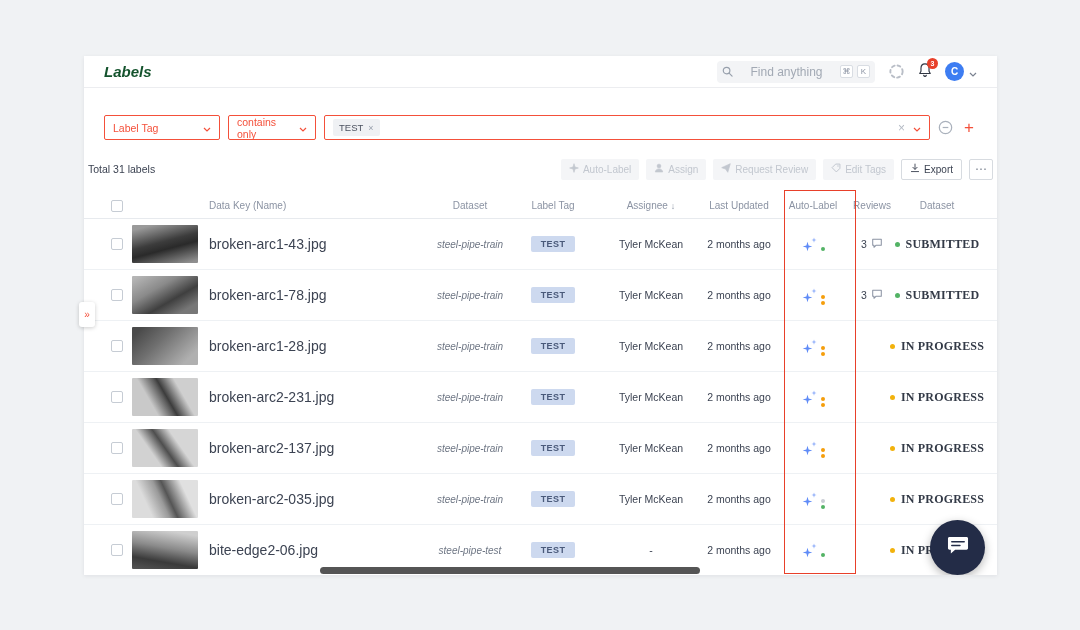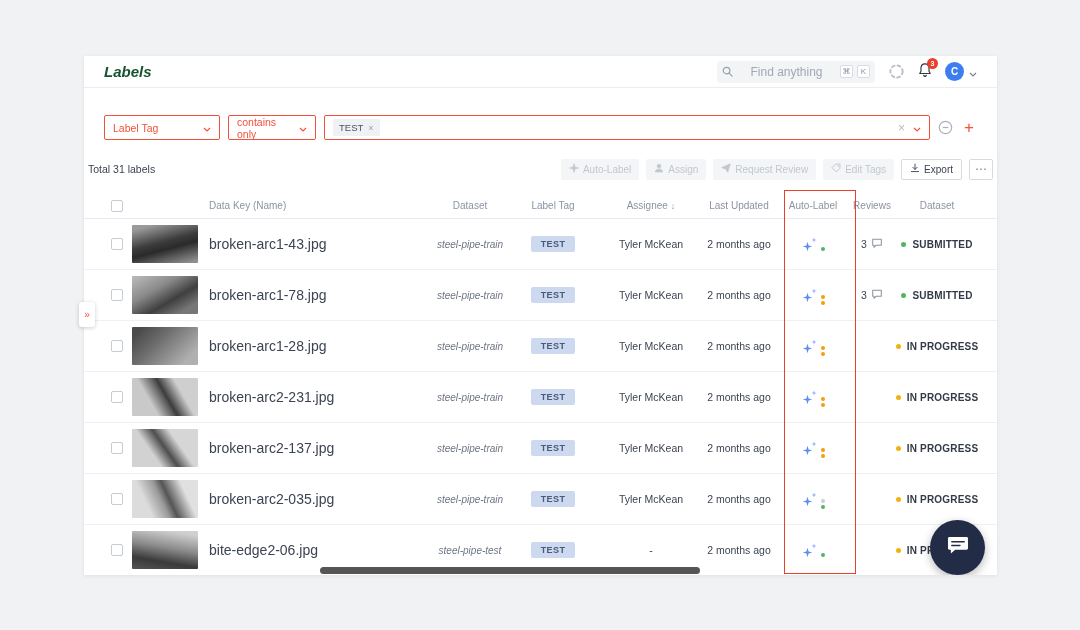--- a/index.html
+++ b/index.html
@@ -81,21 +81,21 @@
   .aldot{width:4px;height:4px;border-radius:2px;display:block;}
   .aldot.g{background:var(--green);}
   .aldot.o{background:var(--orange);}
   .aldot.gr{background:#c9cdd4;}
   
   .rnum{font-size:10.5px;color:#3c4352;margin-right:4px;}
   
   .sdot{width:5px;height:5px;border-radius:50%;margin-right:6px;flex:0 0 auto;}
   .sdot.green{background:var(--green);}
   .sdot.yellow{background:var(--yellow);}
-  .stext{font-size:10px;font-weight:600;letter-spacing:.2px;color:#333a47;}
+  .stext{font-size:12px;font-weight:600;letter-spacing:.2px;color:#333a47;font-family:Liberation Serif, serif;}
   
   .annotation{position:absolute;left:700px;top:134px;width:72px;height:384px;border:1.5px solid var(--annotation-red);
               pointer-events:none;z-index:5;}
   .hscroll{position:absolute;left:236px;top:511px;width:380px;height:7px;background:#474747;border-radius:4px;
            opacity:.92;z-index:6;cursor:pointer;}
   .chat-fab{position:absolute;left:846px;top:464px;width:55px;height:55px;border-radius:50%;background:var(--chat-bg);
             display:flex;align-items:center;justify-content:center;box-shadow:0 3px 10px rgba(0,0,0,.28);z-index:10;cursor:pointer;}
   .flyout{position:absolute;left:79px;top:302px;width:16px;height:25px;background:#fff;border-radius:3px;
           box-shadow:0 1px 4px rgba(0,0,0,.2);color:var(--accent);font-size:10px;display:flex;align-items:center;
           justify-content:center;z-index:20;cursor:pointer;}

